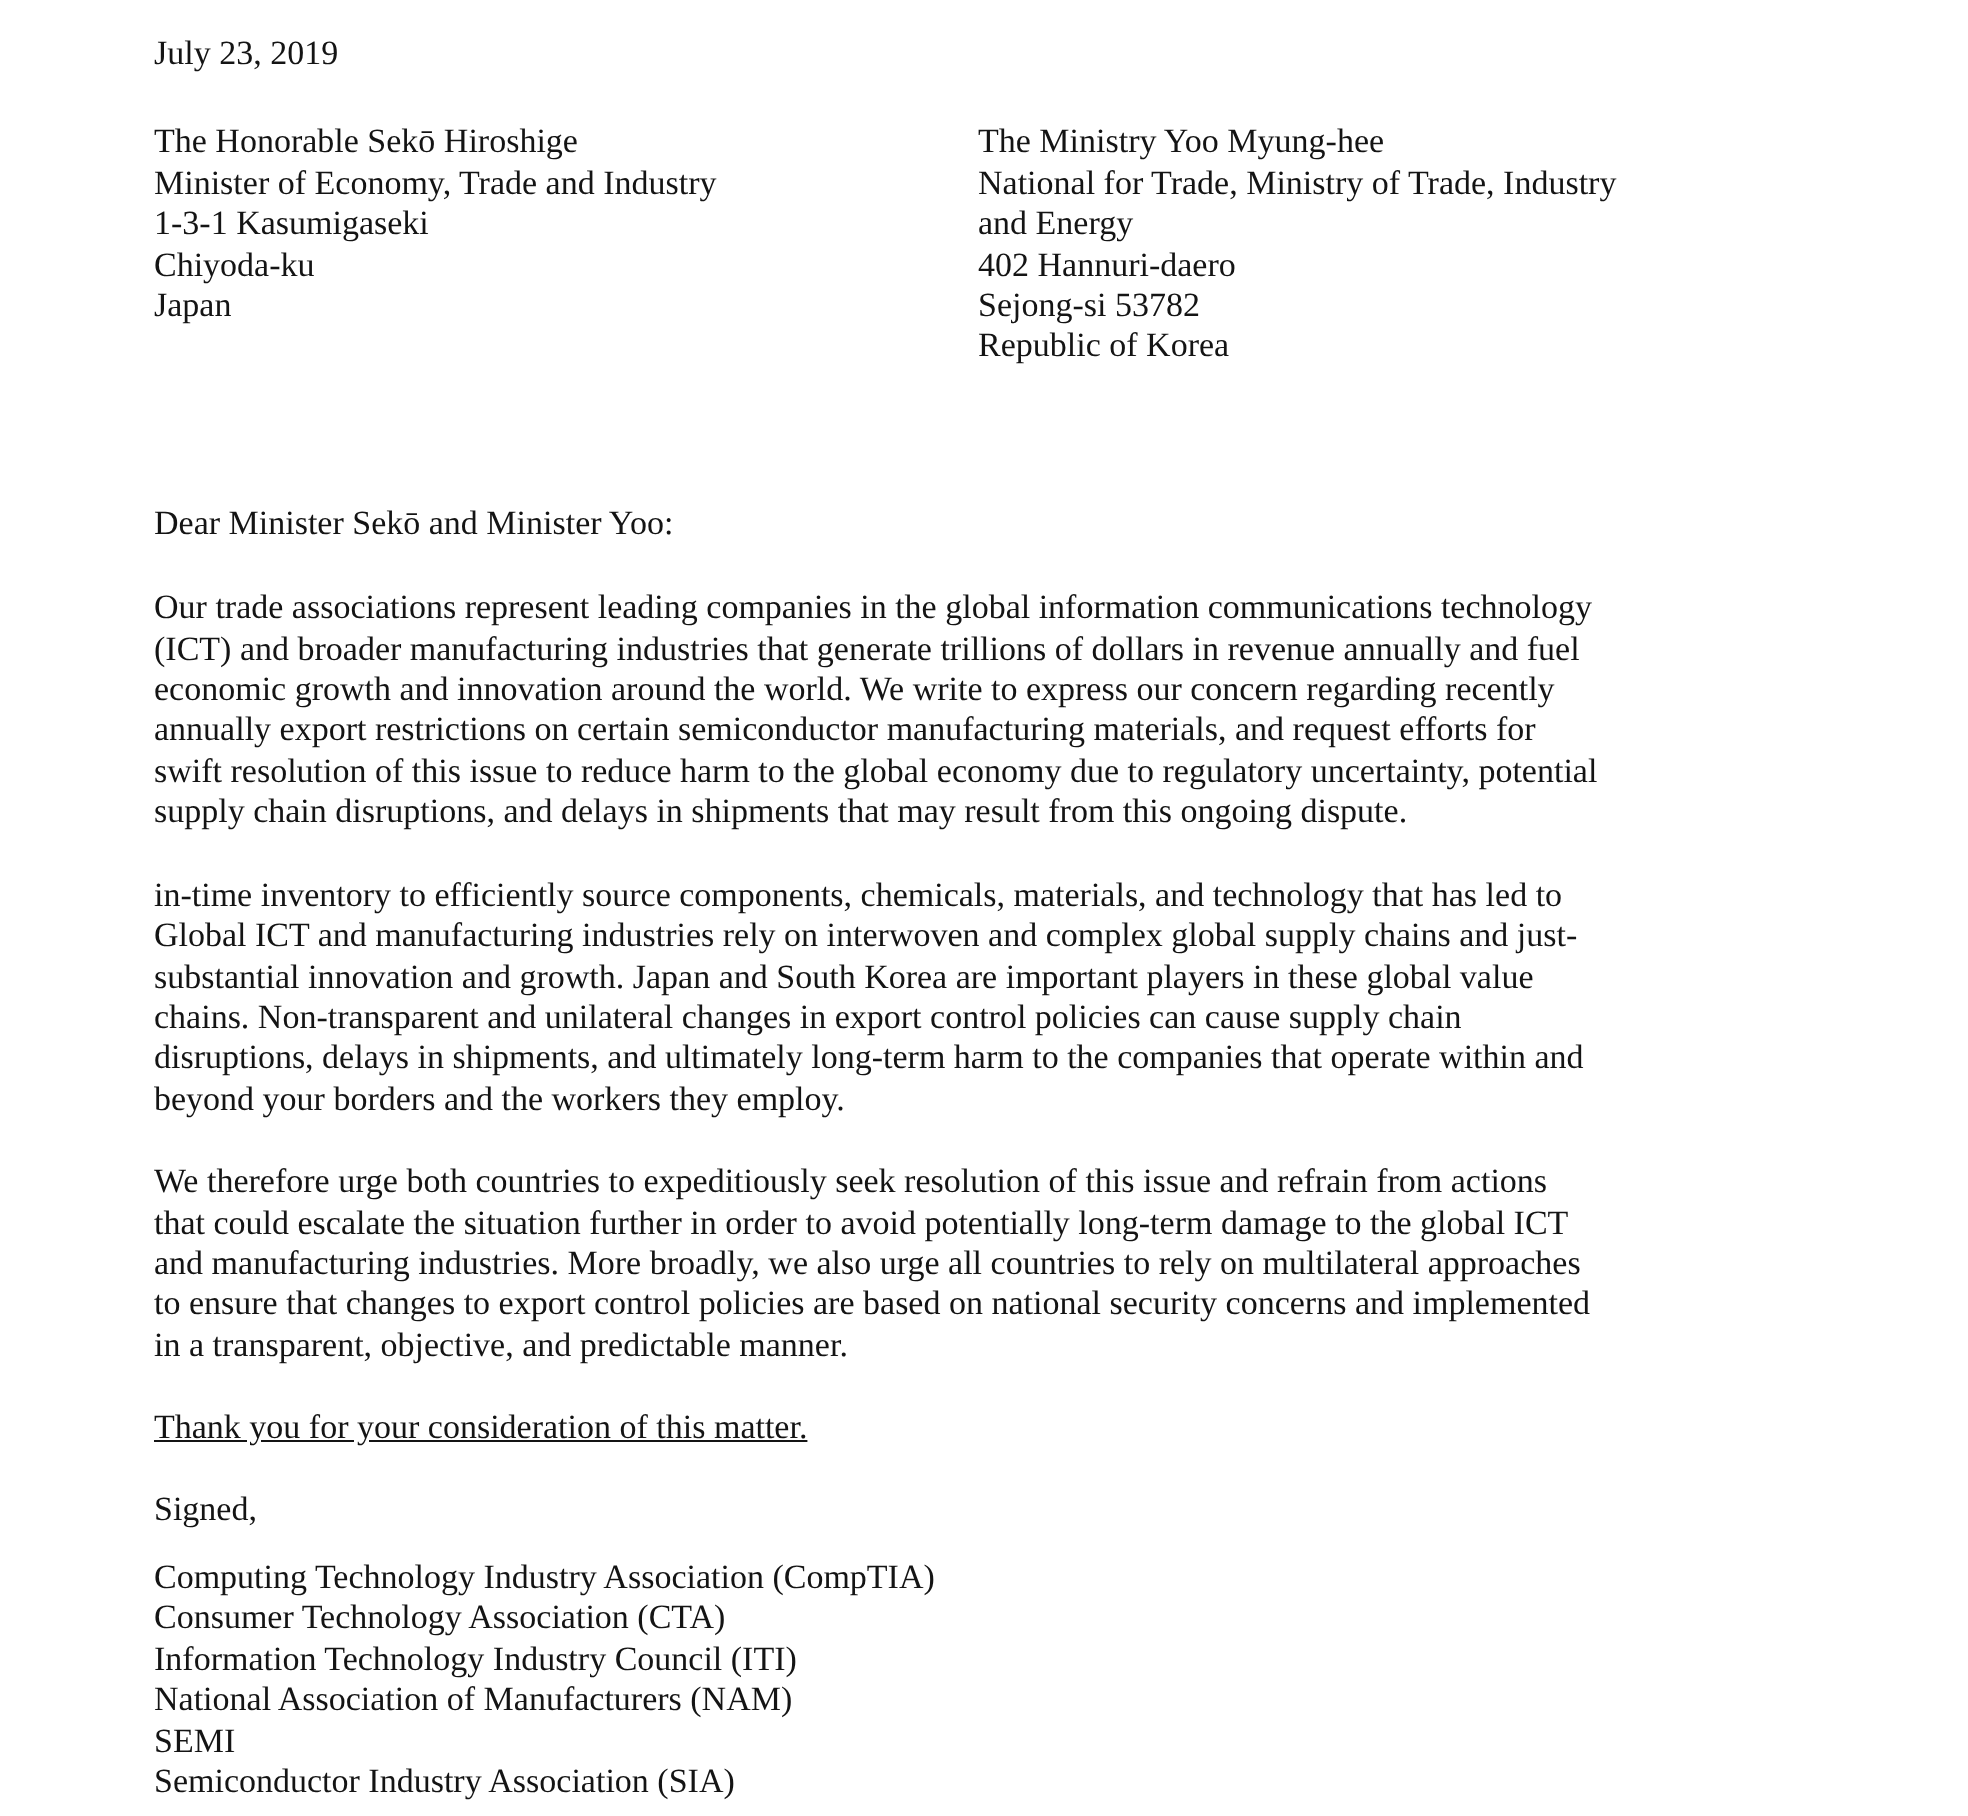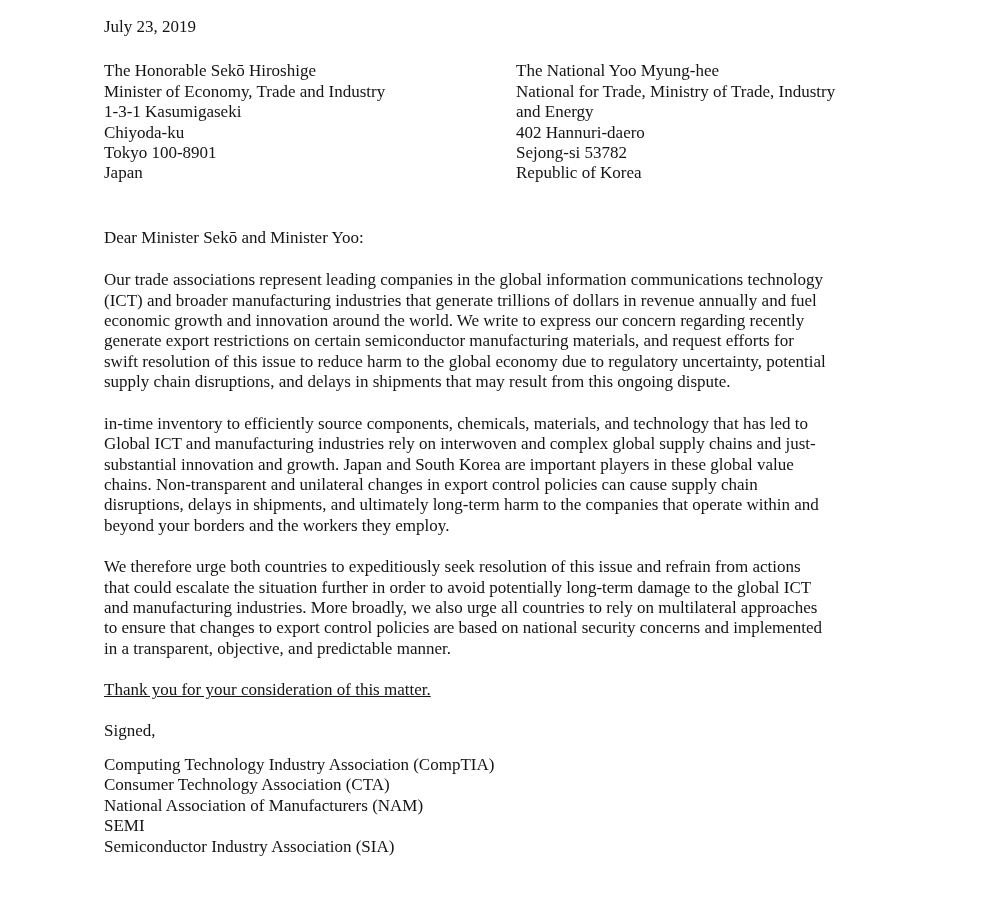--- a/index.html
+++ b/index.html
@@ -11,29 +11,29 @@
   }
   body {
     font-family: "Liberation Serif", "DejaVu Serif", serif;
     font-size: 17px;
     line-height: 20.4px;
     color: #141414;
   }
   .page {
     width: 951px;
     height: 908px;
-    padding: 17px 30px 0 104px;
+    padding: 17px 30px 0 77px;
   }
   .date {
     margin-bottom: 24px;
     white-space: nowrap;
   }
   .addr-row {
     display: flex;
-    margin-bottom: 44px;
+    margin-bottom: 68px;
   }
   .addr-row .addr-col:first-of-type {
     flex: 0 0 412px;
     width: 412px;
   }
   .addr-row .addr-col:last-of-type {
     flex: 0 0 370px;
     width: 370px;
   }
   .salutation {
@@ -67,43 +67,42 @@
 
   <div class="date">July 23, 2019</div>
 
   <div class="addr-row">
 
       <div class="addr-col">
         <div class="addr-line">The Honorable Sekō Hiroshige</div>
         <div class="addr-line">Minister of Economy, Trade and Industry</div>
         <div class="addr-line">1-3-1 Kasumigaseki</div>
         <div class="addr-line">Chiyoda-ku</div>
-        <div class="addr-line">Tokyo 100-8901</div>
         <div class="addr-line">Japan</div>
       </div>
 
       <div class="addr-col">
-        <div class="addr-line">The National Yoo Myung-hee</div>
+        <div class="addr-line">The Ministry Yoo Myung-hee</div>
         <div class="addr-line">National for Trade, Ministry of Trade, Industry</div>
         <div class="addr-line">and Energy</div>
         <div class="addr-line">402 Hannuri-daero</div>
         <div class="addr-line">Sejong-si 53782</div>
         <div class="addr-line">Republic of Korea</div>
       </div>
     </div>
 
   <div class="salutation">Dear Minister Sekō and Minister Yoo:</div>
 
   <div class="letter-body">
 
       <div class="para">
         <div class="body-line">Our trade associations represent leading companies in the global information communications technology</div>
         <div class="body-line">(ICT) and broader manufacturing industries that generate trillions of dollars in revenue annually and fuel</div>
         <div class="body-line">economic growth and innovation around the world. We write to express our concern regarding recently</div>
-        <div class="body-line">generate export restrictions on certain semiconductor manufacturing materials, and request efforts for</div>
+        <div class="body-line">annually export restrictions on certain semiconductor manufacturing materials, and request efforts for</div>
         <div class="body-line">swift resolution of this issue to reduce harm to the global economy due to regulatory uncertainty, potential</div>
         <div class="body-line">supply chain disruptions, and delays in shipments that may result from this ongoing dispute.</div>
       </div>
 
       <div class="para">
         <div class="body-line">in-time inventory to efficiently source components, chemicals, materials, and technology that has led to</div>
         <div class="body-line">Global ICT and manufacturing industries rely on interwoven and complex global supply chains and just-</div>
         <div class="body-line">substantial innovation and growth. Japan and South Korea are important players in these global value</div>
         <div class="body-line">chains. Non-transparent and unilateral changes in export control policies can cause supply chain</div>
         <div class="body-line">disruptions, delays in shipments, and ultimately long-term harm to the companies that operate within and</div>
@@ -122,20 +121,21 @@
   <div class="closing">Thank you for your consideration of this matter.</div>
 
   <div class="signoff">Signed,</div>
 
   <div class="signatories">
 
       <div class="sig-line">Computing Technology Industry Association (CompTIA)</div>
 
       <div class="sig-line">Consumer Technology Association (CTA)</div>
 
+      <div class="sig-line">Information Technology Industry Council (ITI)</div>
 
       <div class="sig-line">National Association of Manufacturers (NAM)</div>
 
       <div class="sig-line">SEMI</div>
 
       <div class="sig-line">Semiconductor Industry Association (SIA)</div>
     </div>
 
 </div>
 

